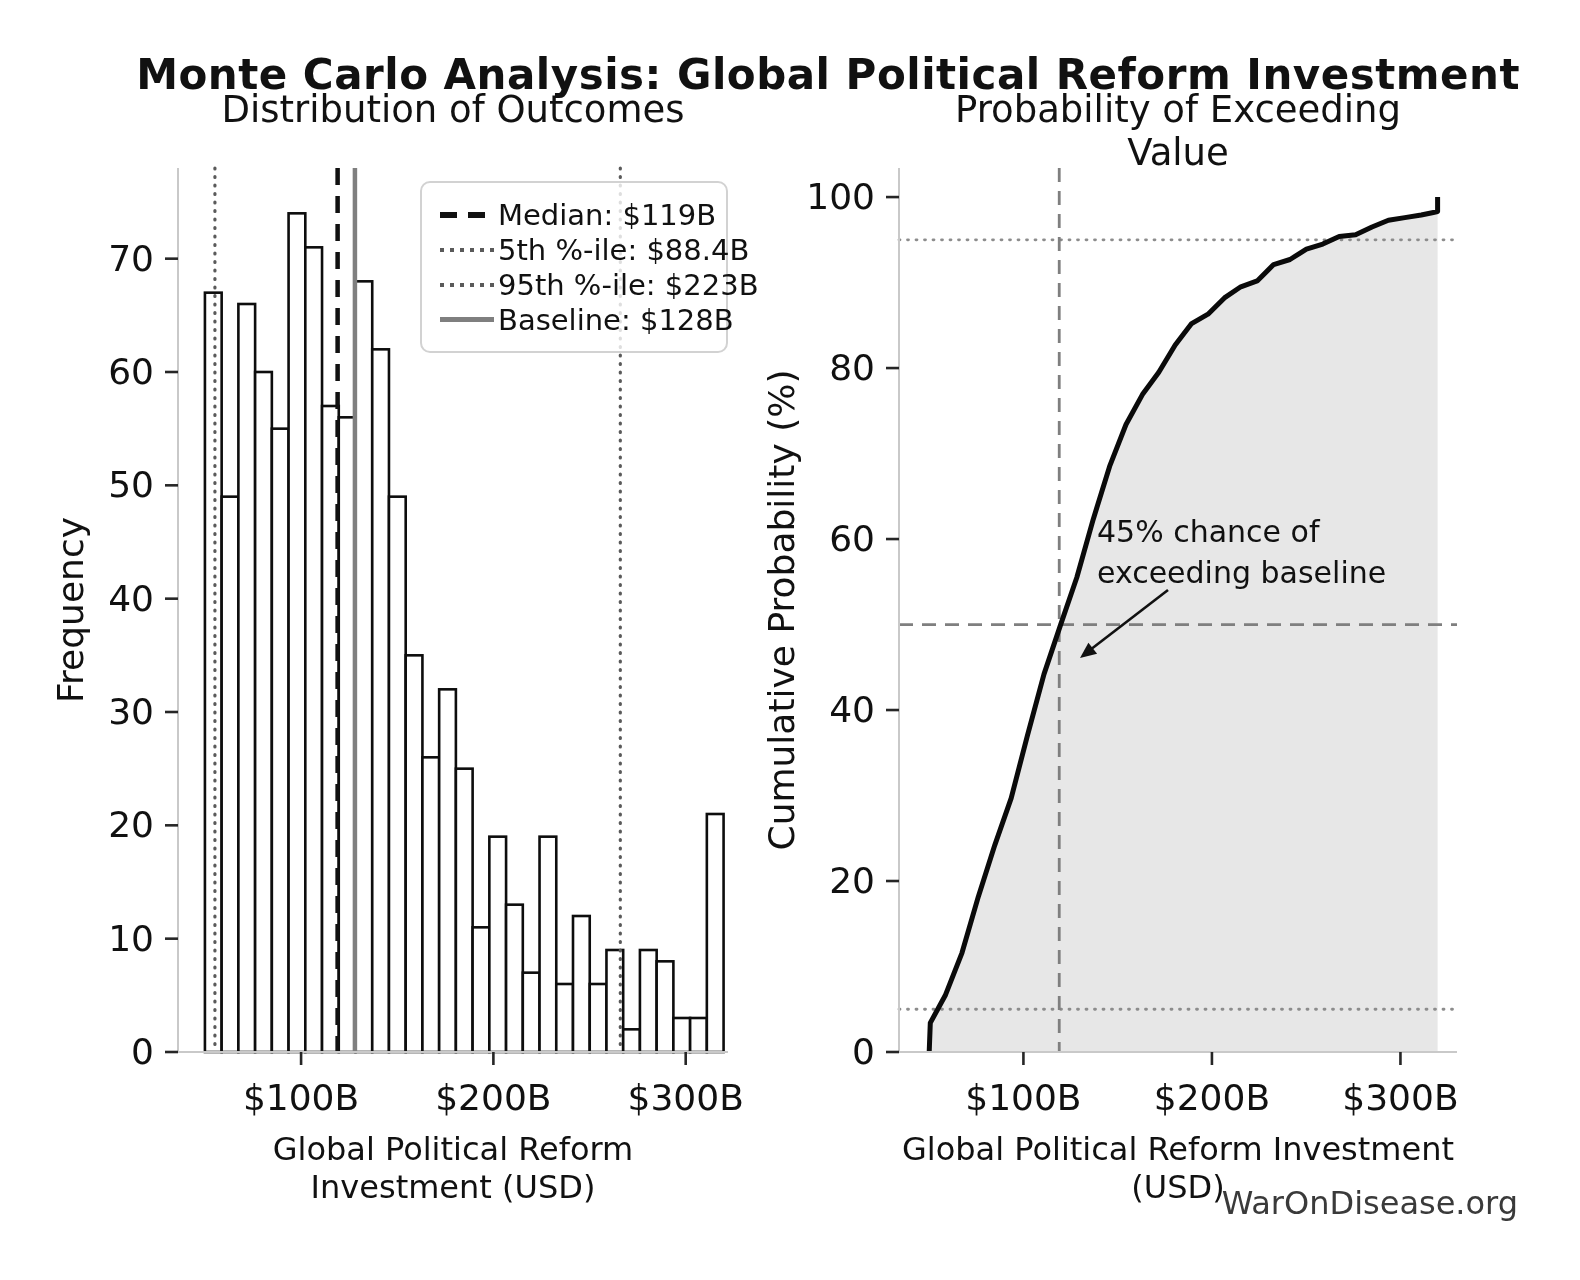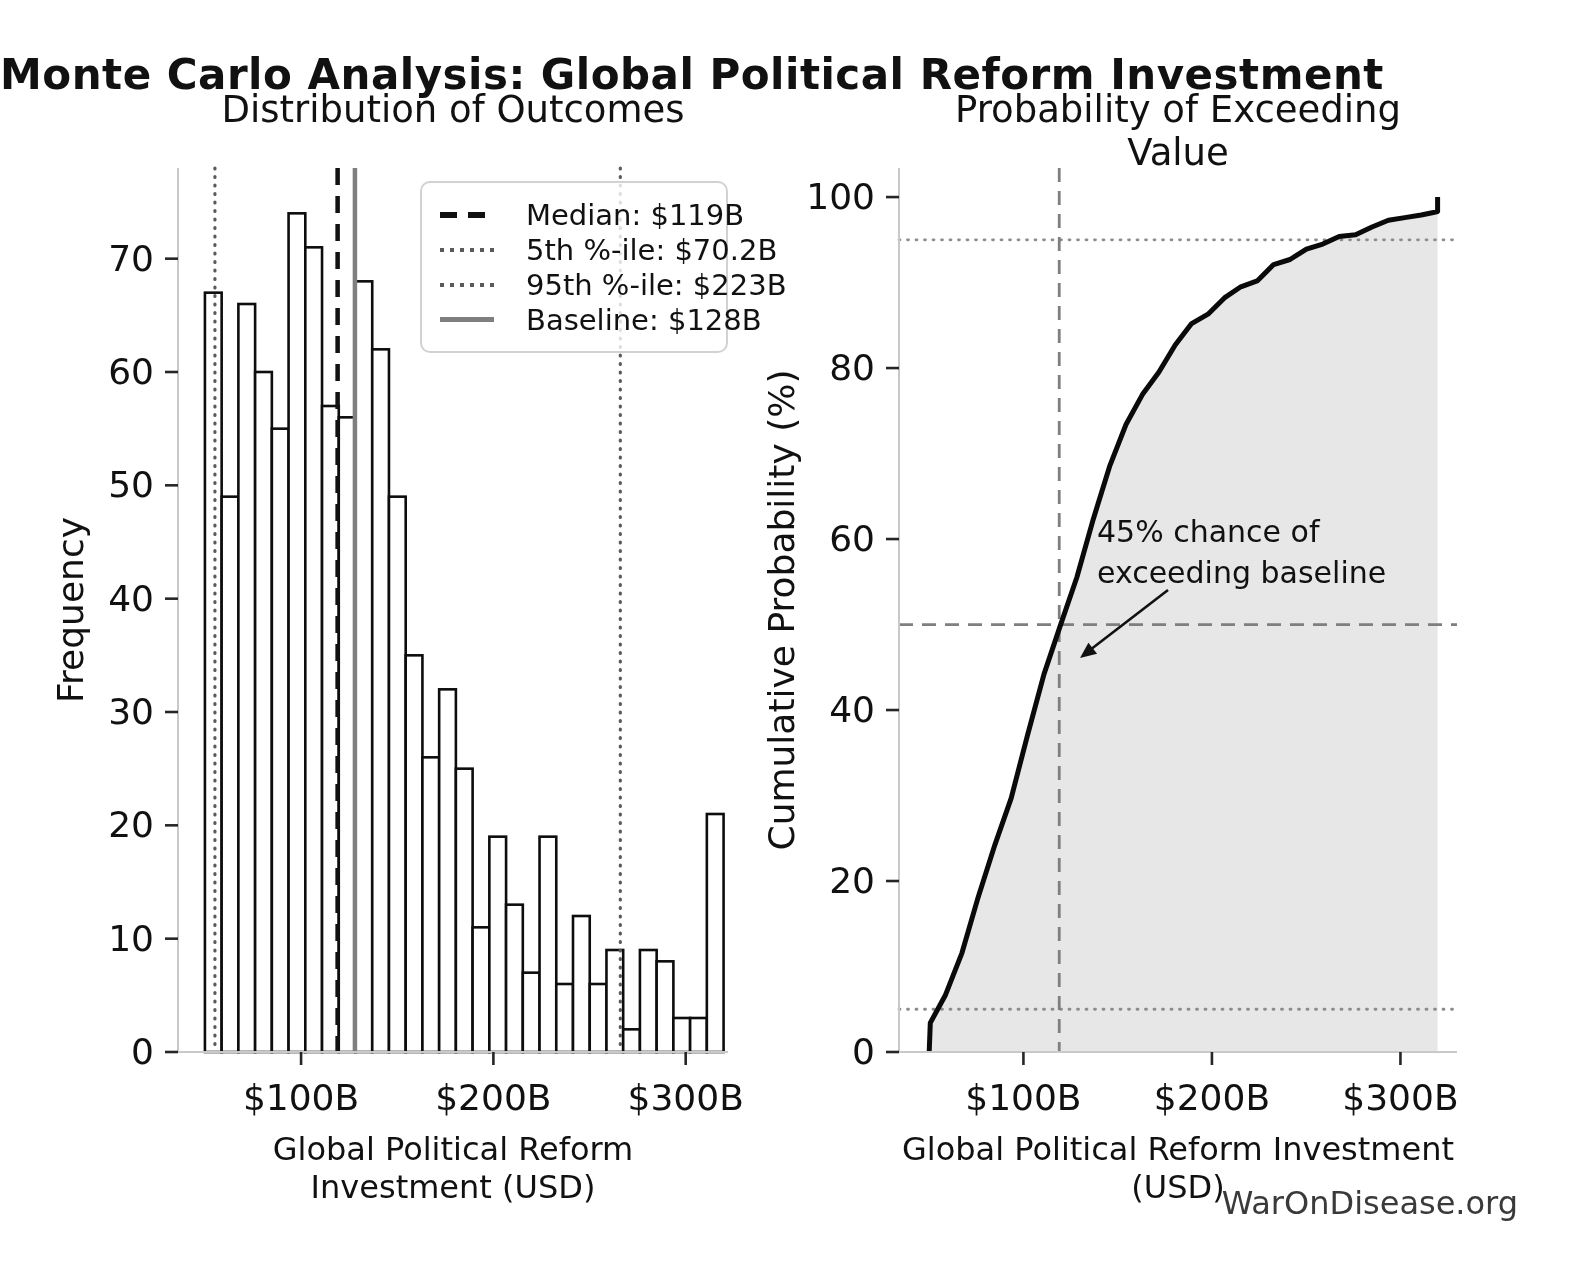--- a/index.html
+++ b/index.html
@@ -1,32 +1,32 @@
 <!DOCTYPE html>
 <html><head>
 <meta charset="utf-8">
 <style>
   html,body{margin:0;padding:0;background:#fff;}
   .canvas{position:relative;width:1580px;height:1280px;background:#ffffff;overflow:hidden;
           font-family:"DejaVu Sans","Liberation Sans",sans-serif;color:#111;}
   #chart-svg{position:absolute;left:0;top:0;}
   .abs{position:absolute;}
-  .main-title{left:0;top:50px;width:1520px;text-align:left;font-size:42px;font-weight:bold;letter-spacing:0.5px;}
+  .main-title{left:0;top:50px;width:1520px;text-align:right;font-size:42px;font-weight:bold;letter-spacing:0.5px;}
   .sub-title{top:88px;text-align:center;font-size:37px;font-weight:normal;}
   .sub-title.left{left:178px;width:550px;}
   .sub-title.right{left:899px;width:558px;}
   .xlabel{top:1130px;text-align:center;font-size:32px;}
   .xlabel.left{left:178px;width:550px;}
   .xlabel.right{left:899px;width:558px;}
   .ylabel{font-size:36px;white-space:nowrap;transform:translate(-50%,-50%) rotate(-90deg);}
   .ylabel.left{left:70px;top:610px;}
   .ylabel.right{left:781px;top:610px;}
   .legend{left:420px;top:181px;width:308px;box-sizing:border-box;padding:14px 18px;
           background:rgba(255,255,255,0.8);border:2px solid #d2d2d2;border-radius:10px;}
-  .lrow{display:flex;align-items:center;gap:32px;height:35px;}
+  .lrow{display:flex;align-items:center;gap:4px;height:35px;}
   .ls{display:inline-block;width:54px;flex:0 0 54px;}
   .ls-dash{height:6px;background:repeating-linear-gradient(90deg,#111 0 17px,transparent 17px 28px);}
   .ls-dot{height:4px;background:repeating-linear-gradient(90deg,#5a5a5a 0 4px,transparent 4px 10px);}
   .ls-solid{height:5px;background:#7f7f7f;}
   .ltext{font-size:29px;white-space:nowrap;}
   .annotation{left:1097px;top:512px;font-size:30px;line-height:1.35;white-space:pre-line;}
   .footer{top:1184px;right:62px;font-size:32px;color:#3a3a3a;}
 </style>
 </head>
 <body>
@@ -134,21 +134,21 @@
   <div class="abs xlabel left">Global Political Reform Investment (USD)</div>
   <div class="abs xlabel right">Global Political Reform Investment (USD)</div>
 
   <div class="abs legend">
     <div class="lrow">
       <span class="ls ls-dash"></span>
       <span class="ltext">Median: $119B</span>
     </div>
     <div class="lrow">
       <span class="ls ls-dot"></span>
-      <span class="ltext">5th %-ile: $70.2B</span>
+      <span class="ltext">5th %-ile: $88.4B</span>
     </div>
     <div class="lrow">
       <span class="ls ls-dot"></span>
       <span class="ltext">95th %-ile: $223B</span>
     </div>
     <div class="lrow">
       <span class="ls ls-solid"></span>
       <span class="ltext">Baseline: $128B</span>
     </div>
   </div>

